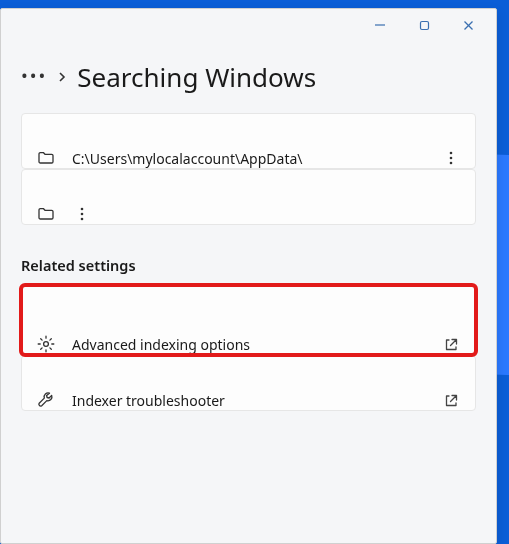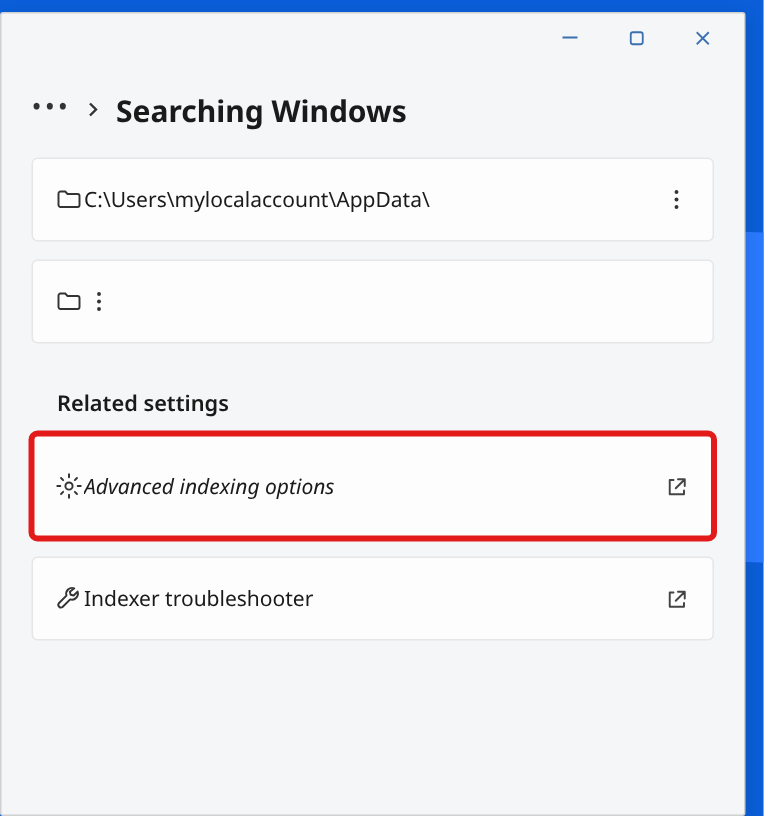--- a/index.html
+++ b/index.html
@@ -66,34 +66,34 @@
   .breadcrumb .dots {
     font-size: 18px;
     color: #333;
     letter-spacing: 2px;
     padding-bottom: 4px;
   }
   .breadcrumb .chev {
     color: #333;
   }
   .breadcrumb .title {
-    font-size: 20px;
-    font-weight: 700;
+    font-size: 26px;
+    font-weight: 400;
     color: #1a1a1a;
   }
   .row {
     background: #fdfdfd;
     border: 1px solid #e6e6e6;
     border-radius: 4px;
     min-height: 56px;
     display: flex;
-    align-items: center;
-    gap: 0;
+    align-items: flex-end;
+    gap: 16px;
     padding: 0 14px;
-    margin-bottom: 12px;
+    margin-bottom: 0;
     font-size: 14px;
     color: #1a1a1a;
   }
   .row .icon {
     width: 20px;
     height: 20px;
     display: flex;
     align-items: center;
     justify-content: center;
     flex-shrink: 0;
@@ -112,27 +112,25 @@
     justify-content: center;
     color: #444;
     flex-shrink: 0;
   }
   .section-label {
     font-size: 14.5px;
     font-weight: 600;
     color: #1a1a1a;
     margin-top: 30px;
     margin-bottom: 10px;
-    margin-left: 17px;
   }
   .row.highlight {
     outline: 4px solid #e21a1a;
     outline-offset: -2px;
     min-height: 70px;
-    font-style: italic;
   }
   svg { display: block; }
 </style>
 </head>
 <body>
 
 <div class="bg-shape"></div>
 
 <div class="window">
 

